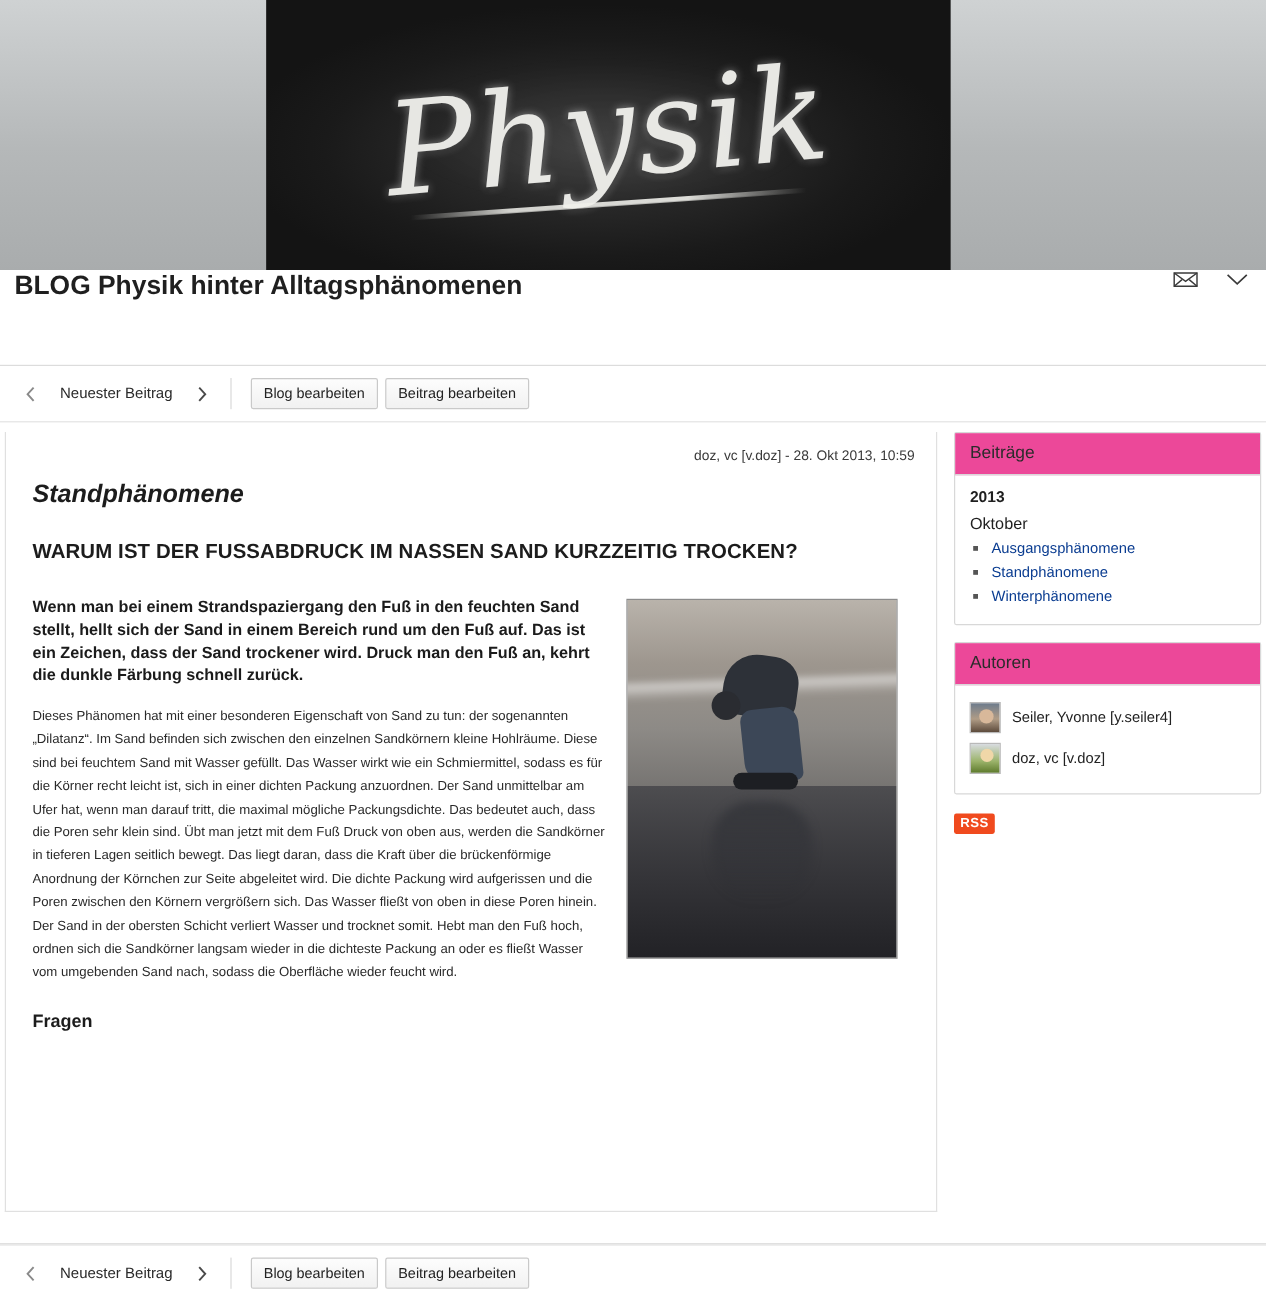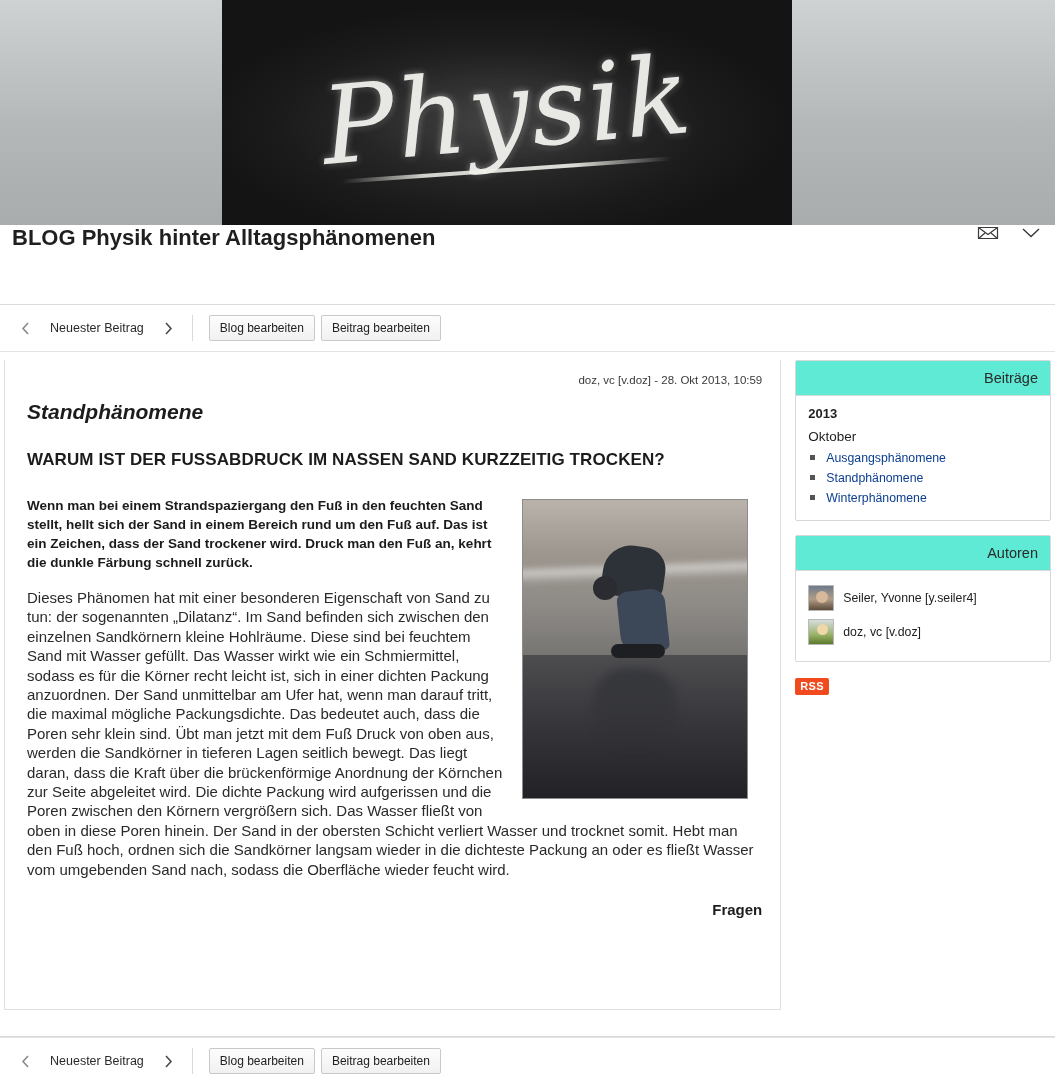--- a/index.html
+++ b/index.html
@@ -223,58 +223,56 @@
   }
 
   .lead {
     font-size: 13.5px;
     font-weight: bold;
     line-height: 19px;
     color: #1b1b1b;
     margin: 0 0 16px 0;
   }
   .body-text {
-    font-size: 15px;
+    font-size: 11px;
     line-height: 19.4px;
     color: #2a2a2a;
     text-align: left;
     margin: 0;
   }
   .questions-head {
     font-size: 15px;
     font-weight: bold;
     color: #1c1c1c;
     margin: 22px 0 0 0;
     clear: both;
-    text-align: right;
   }
   ol.questions {
     margin: 16px 0 0 0;
     padding-left: 28px;
     font-size: 12.8px;
     line-height: 18px;
     color: #2a2a2a;
   }
   ol.questions li { margin-bottom: 16px; }
 
   
   .sidebar { width: 256px; padding-top: 0; }
   .card {
     border: 1px solid #d8d8d8;
     border-radius: 2px;
     background: #fff;
     margin-bottom: 14px;
   }
   .card-head {
-    background: #5eead4;
+    background: #ec4899;
     border-bottom: 1px solid #d8d8d8;
     padding: 9px 12px;
     font-size: 14.5px;
     color: #2b2b2b;
-    text-align: right;
   }
   .card-body { padding: 10px 12px 12px 12px; }
   .year {
     font-size: 13px; font-weight: bold; color: #1f1f1f; margin-bottom: 8px;
   }
   .month { font-size: 13.5px; color: #1f1f1f; margin: 0 0 4px 0; }
   ul.posts {
     margin: 4px 0 0 0;
     padding-left: 18px;
     list-style: square;

